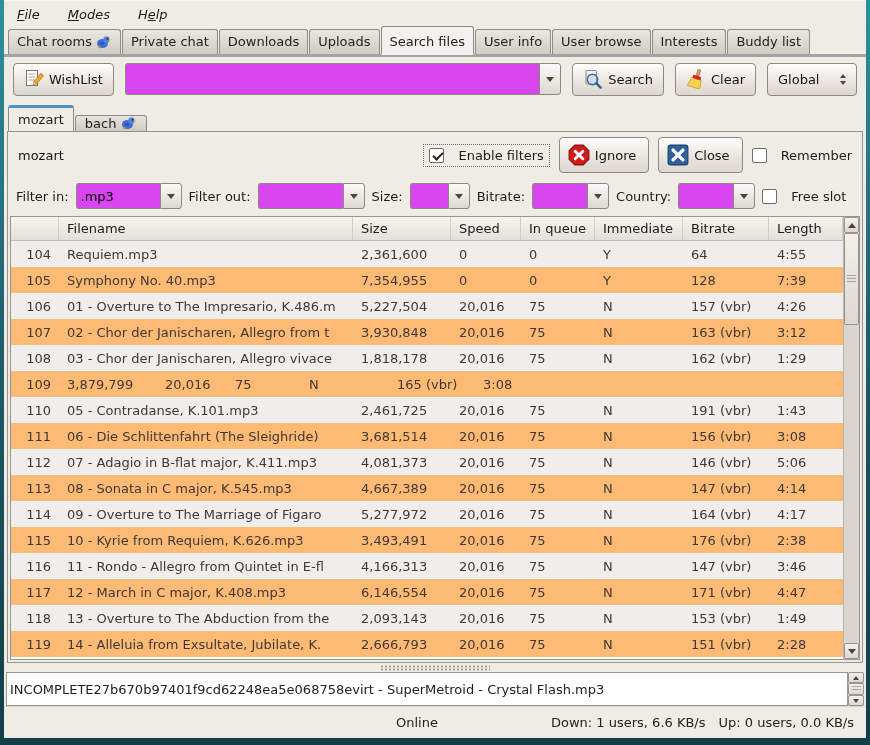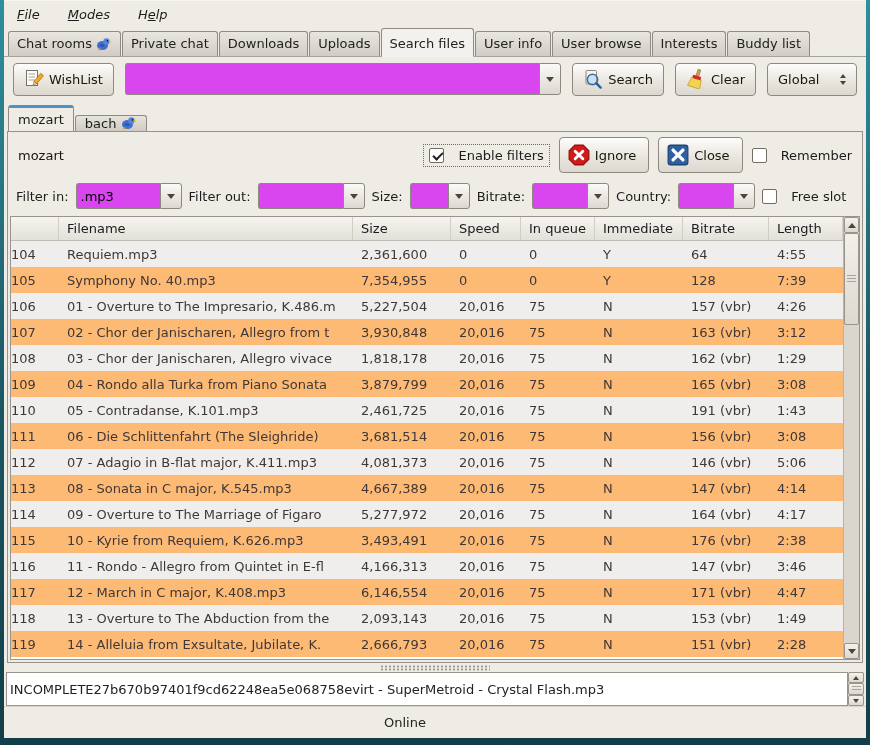--- a/index.html
+++ b/index.html
@@ -36,21 +36,21 @@
   .content { flex:1; margin:0 4px 7px; background:#efebe5; display:flex; flex-direction:column;
              border-top:1px solid #f7f5f1; overflow:hidden; }
 
   .menubar { height:26px; display:flex; align-items:center; gap:28px; padding:0 13px;
              background:#efebe5; }
   .menu-item { cursor:default;font-style:italic; }
   .menu-item u { text-decoration:underline; }
 
   
   .tabbar { height:30px; display:flex; align-items:flex-end; padding:0 0 0 4px;
-            border-bottom:1px solid #a3a3a3; background:#efebe5; }
+            border-bottom:3px solid #a3a3a3; background:#efebe5; }
   .tab { display:flex; align-items:center; gap:4px; padding:4px 8px 5px;
          background:linear-gradient(#e9e6e0,#d1cdc5); border:1px solid #8f8b83;
          border-bottom:none; border-radius:3px 3px 0 0; margin-right:1px; height:25px;
          color:#23221f; white-space:nowrap; }
   .tab.active { background:#f3f1ed; height:29px; padding-top:7px; margin-bottom:-1px;
                 border-bottom:1px solid #f3f1ed; }
   .bird { width:16px; height:14px; flex:0 0 auto; }
 
   
   .toolbar { height:44px; display:flex; align-items:center; gap:11px; padding:0 9px;
@@ -111,21 +111,21 @@
   .tablebox { flex:1; margin:2px 2px; border:1px solid #9a958c; background:#fff;
               display:flex; overflow:hidden; }
   .tcol { flex:1; display:flex; flex-direction:column; overflow:hidden; }
   .thead { height:24px; display:flex; background:linear-gradient(#f6f4f0,#e3e0d9);
            border-bottom:1px solid #c2beb6; color:#1b1b1b; flex:0 0 auto; }
   .th { display:flex; align-items:center; border-right:1px solid #d2cec6; overflow:hidden; }
   .tbody { flex:1; overflow:hidden; }
   .trow { height:26px; display:flex; align-items:center; background:#fdba74; color:#403737; }
   .trow.alt { background:#efeeec; }
   .td { overflow:hidden; white-space:nowrap; }
-  .col-num   { width:48px; text-align:left; padding-right:8px; flex:0 0 auto; }
+  .col-num   { width:48px; text-align:right; padding-right:8px; flex:0 0 auto; }
   .col-file  { width:294px; padding-left:8px; flex:0 0 auto; }
   .col-size  { width:98px; padding-left:8px; flex:0 0 auto; }
   .col-speed { width:70px; padding-left:8px; flex:0 0 auto; }
   .col-queue { width:74px; padding-left:8px; flex:0 0 auto; }
   .col-imm   { width:88px; padding-left:8px; flex:0 0 auto; }
   .col-bit   { width:86px; padding-left:8px; flex:0 0 auto; }
   .col-len   { flex:1; padding-left:8px; }
 
   
   .vscroll { width:16px; flex:0 0 auto; background:#dad6ce; border-left:1px solid #b8b4ac;
@@ -155,21 +155,21 @@
   .minisb .sb-thumb { height:12px; }
   .minisb .grip { height:6px; }
   .mini-tri-up { width:0;height:0;border-left:3px solid transparent;border-right:3px solid transparent;
                  border-bottom:4px solid #49453d; }
   .mini-tri-dn { width:0;height:0;border-left:3px solid transparent;border-right:3px solid transparent;
                  border-top:4px solid #49453d; }
 
   
   .statusbar { height:32px; display:flex; align-items:center; padding:0 12px; position:relative;
                border-top:1px solid #d9d5cd; color:#222; }
-  .status-online { position:absolute; left:380px; }
+  .status-online { position:absolute; left:392px; }
   .status-right { margin-left:auto; display:flex; gap:13px; }
 </style>
 </head>
 <body>
 
 <div class="frame">
 
 
   <div class="content">
 
@@ -410,21 +410,20 @@
     <div class="td col-file">03 - Chor der Janischaren, Allegro vivace</div>
     <div class="td col-size">1,818,178</div>
     <div class="td col-speed">20,016</div>
     <div class="td col-queue">75</div>
     <div class="td col-imm">N</div>
     <div class="td col-bit">162 (vbr)</div>
     <div class="td col-len">1:29</div>
   </div>
                 <div class="trow">
     <div class="td col-num">109</div>
-    <div class="td col-file">04 - Rondo alla Turka from Piano Sonata</div>
     <div class="td col-size">3,879,799</div>
     <div class="td col-speed">20,016</div>
     <div class="td col-queue">75</div>
     <div class="td col-imm">N</div>
     <div class="td col-bit">165 (vbr)</div>
     <div class="td col-len">3:08</div>
   </div>
                 <div class="trow alt">
     <div class="td col-num">110</div>
     <div class="td col-file">05 - Contradanse, K.101.mp3</div>
@@ -558,16 +557,20 @@
             <span class="grip"></span>
           </div>
         <div class="sb-btn">
             <span class="mini-tri-dn"></span>
           </div>
       </div>
     </div>
 
     <div class="statusbar">
       <span class="status-online">Online</span>
+      <span class="status-right">
+        <span>Down: 1 users, 6.6 KB/s</span>
+        <span>Up: 0 users, 0.0 KB/s</span>
+      </span>
     </div>
 
   </div>
 </div>
 
 </body></html>

